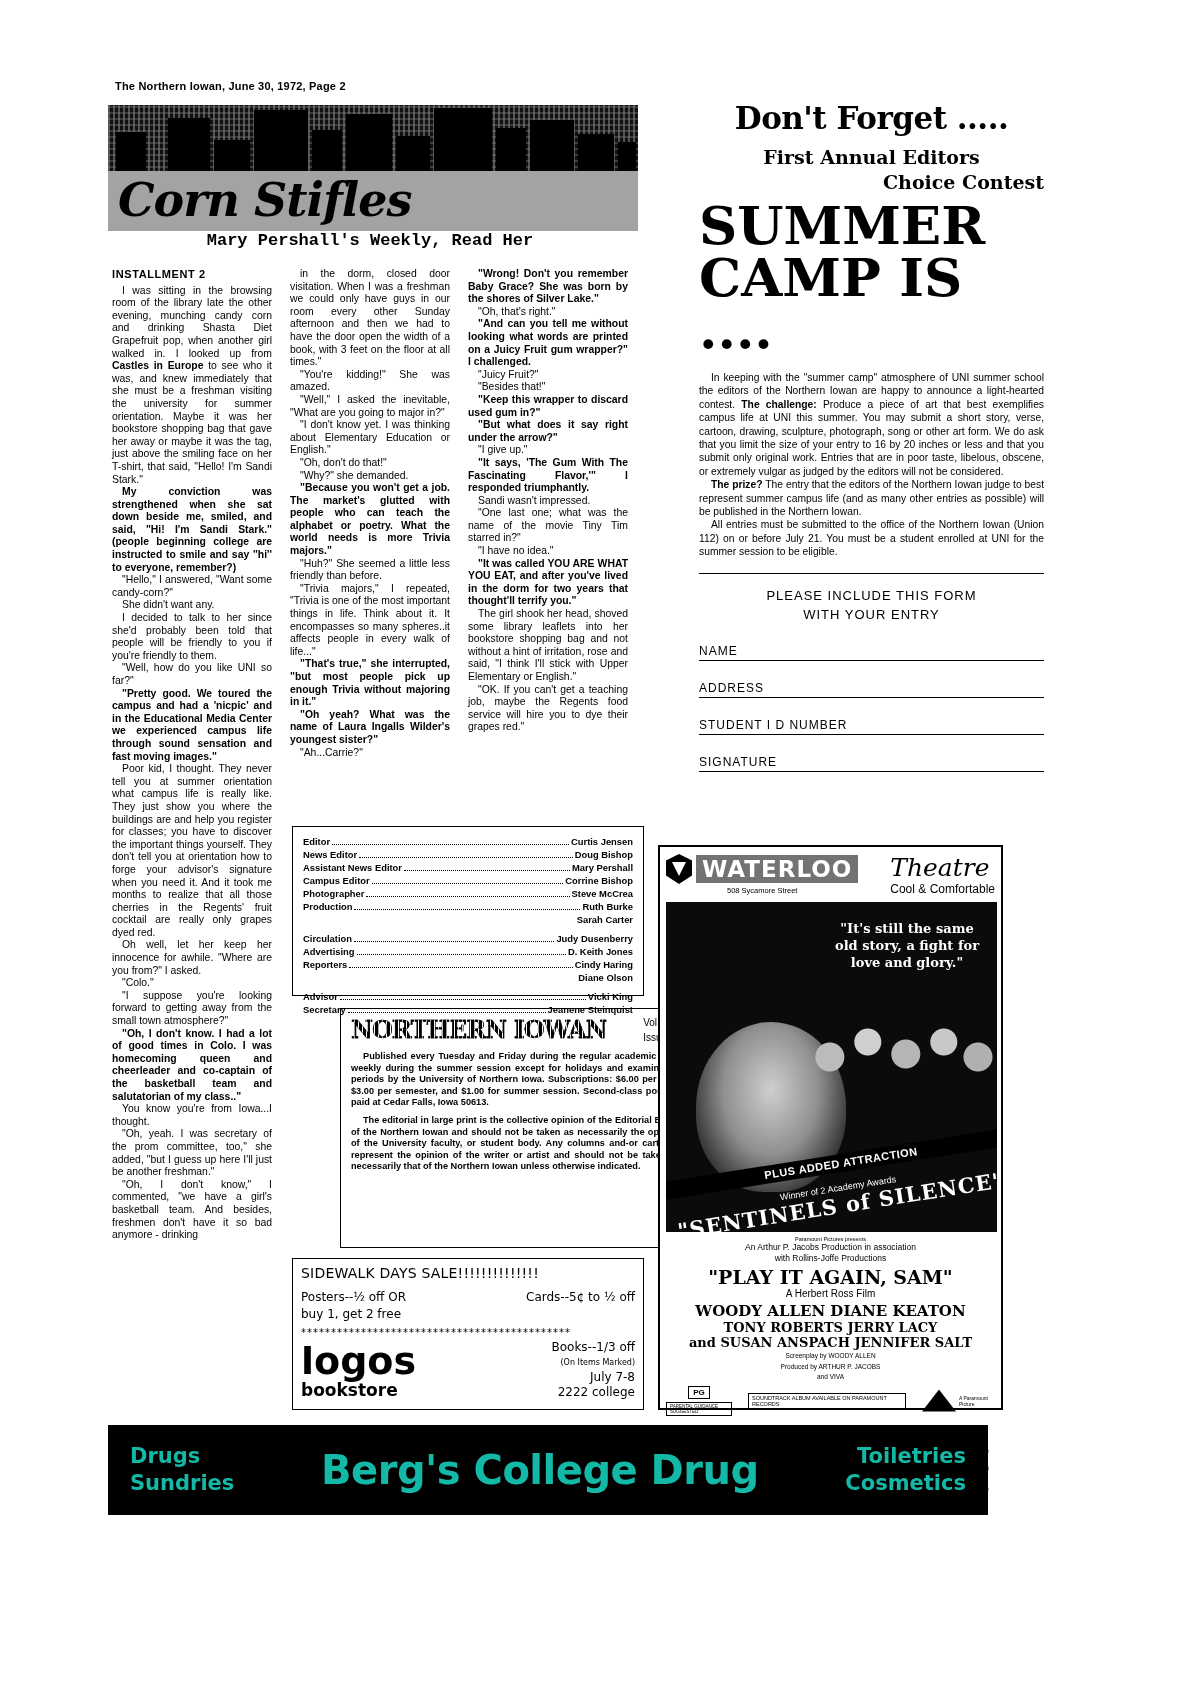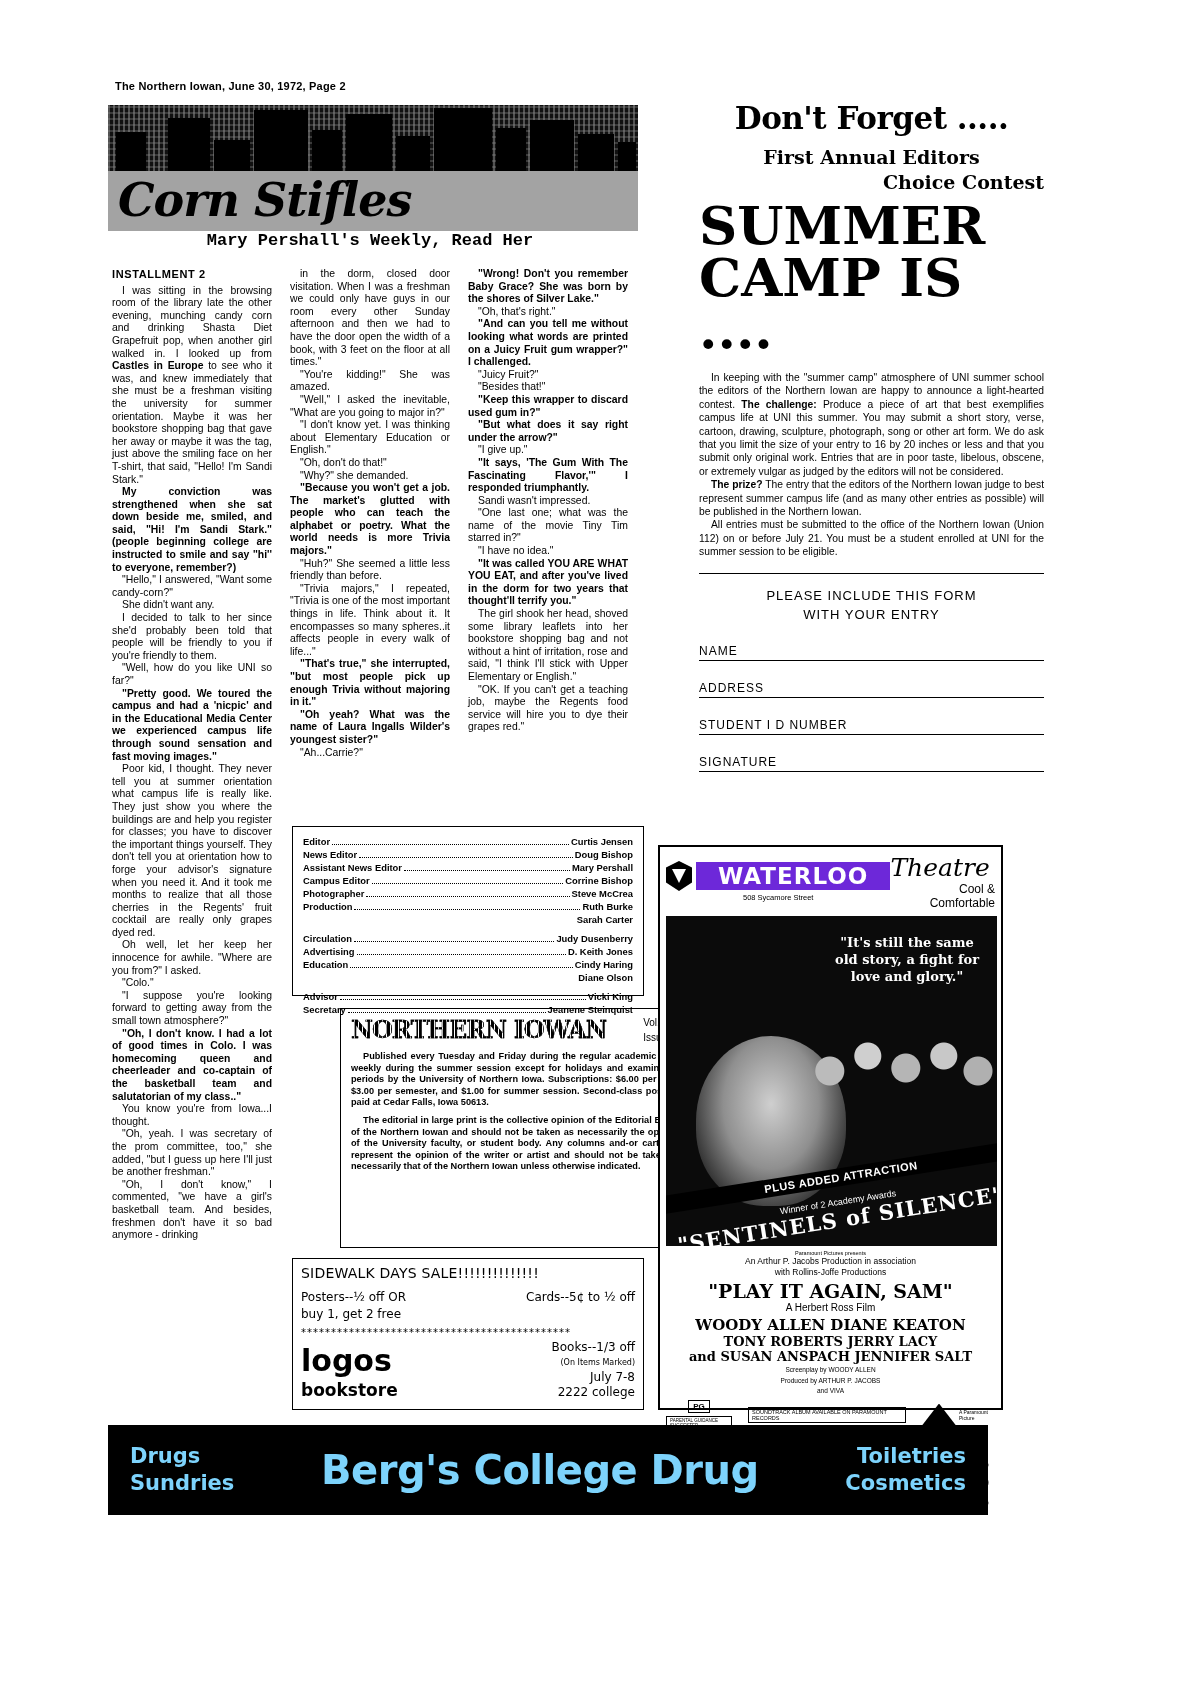--- a/index.html
+++ b/index.html
@@ -103,21 +103,21 @@
   
   .logosad{
     position:absolute;left:292px;top:1258px;width:352px;height:152px;
     border:1px solid #000;box-sizing:border-box;padding:6px 8px;
     font-family:"DejaVu Sans", sans-serif;
   }
   .logosad .sale{font-size:14px;letter-spacing:.2px;}
   .logosad .row1{display:flex;justify-content:space-between;font-size:12px;margin-top:8px;line-height:17px;}
   .stars{font-size:10px;letter-spacing:1px;margin-top:4px;overflow:hidden;white-space:nowrap;}
   .logosad .row2{display:flex;justify-content:space-between;align-items:flex-end;margin-top:2px;}
-  .logoword{font-family:"DejaVu Sans", sans-serif;font-weight:bold;font-size:30px;line-height:38px;}
+  .logoword{font-family:"DejaVu Sans", sans-serif;font-weight:bold;font-size:38px;line-height:38px;}
   .bookword{font-family:"DejaVu Sans", sans-serif;font-weight:bold;font-size:17px;}
   .logosad .books{font-size:12px;text-align:right;line-height:15px;}
   .logosad .small{font-size:8px;}
 
   
   .right{position:absolute;left:658px;top:100px;width:345px;margin-left:41px;}
   .dontforget{
     font-family:"DejaVu Serif", serif;font-weight:bold;font-size:31px;
     text-align:center;letter-spacing:-.5px;
   }
@@ -141,21 +141,21 @@
   }
   .th-top{display:flex;align-items:center;justify-content:space-between;}
   .wbadge{display:flex;align-items:center;}
   .wshield{
     width:26px;height:30px;background:#000;margin-right:4px;
     clip-path:polygon(50% 0,100% 22%,100% 72%,50% 100%,0 72%,0 22%);
     position:relative;
   }
   .wshield:after{content:"";position:absolute;left:6px;top:8px;width:14px;height:14px;background:#fff;
     clip-path:polygon(0 0,100% 0,50% 100%);}
-  .wname{background:#6d28d9;color:#fff;font-family:"DejaVu Sans", sans-serif;font-weight:bold;font-size:23px;padding:1px 22px;letter-spacing:1px;}
+  .wname{background:#737373;color:#fff;font-family:"DejaVu Sans", sans-serif;font-weight:bold;font-size:23px;padding:1px 6px;letter-spacing:1px;}
   .waddr{font-size:7.5px;text-align:center;margin-top:2px;}
   .thword{font-family:"DejaVu Serif", serif;font-style:italic;font-size:25px;}
   .thsub{font-size:12px;text-align:right;}
   .poster{
     position:relative;margin-top:6px;width:331px;height:330px;background:#0b0b0b;overflow:hidden;
   }
   .poster .quote{
     position:absolute;right:10px;top:18px;width:160px;color:#fff;text-align:center;
     font-family:"DejaVu Serif", serif;font-weight:bold;font-size:13px;line-height:17px;
   }
@@ -195,21 +195,21 @@
   .ratingrow{display:flex;align-items:center;justify-content:space-between;margin-top:4px;}
   .pg{border:1px solid #000;font-size:8px;font-weight:bold;padding:1px 4px;}
   .ratingrow .mid{font-size:5.5px;border:1px solid #000;padding:1px 3px;}
   .pmount{width:34px;height:22px;background:#000;clip-path:polygon(50% 0,100% 100%,0 100%);}
   .times{margin-top:6px;text-align:center;font-size:12px;line-height:19px;}
   .times .tr{display:flex;justify-content:space-between;padding:0 6px;}
 
   
   .bergs{
     position:absolute;left:108px;top:1425px;width:880px;height:90px;
-    background:#000;color:#7dd3fc;display:flex;align-items:center;justify-content:space-between;
+    background:#000;color:#14b8a6;display:flex;align-items:center;justify-content:space-between;
     padding:0 22px;box-sizing:border-box;
   }
   .bergs .side{font-family:"DejaVu Sans", sans-serif;font-weight:bold;font-size:21px;line-height:27px;}
   .bergs .main{font-family:"DejaVu Sans", sans-serif;font-weight:bold;font-size:40px;letter-spacing:-.5px;}
 </style>
 </head>
 <body>
 
 <div class="page">
 
@@ -335,21 +335,21 @@
         <span class="lbl">Circulation</span>
         <span class="dots"></span>
         <span class="val">Judy Dusenberry</span>
       </div>
       <div class="staffrow">
         <span class="lbl">Advertising</span>
         <span class="dots"></span>
         <span class="val">D. Keith Jones</span>
       </div>
       <div class="staffrow">
-        <span class="lbl">Education</span>
+        <span class="lbl">Reporters</span>
         <span class="dots"></span>
         <span class="val">Cindy Haring</span>
       </div>
       <div class="staffrow cont">
         <span class="val">Diane Olson</span>
       </div>
       <div class="staffgap"></div>
       <div class="staffrow">
         <span class="lbl">Advisor</span>
         <span class="dots"></span>

